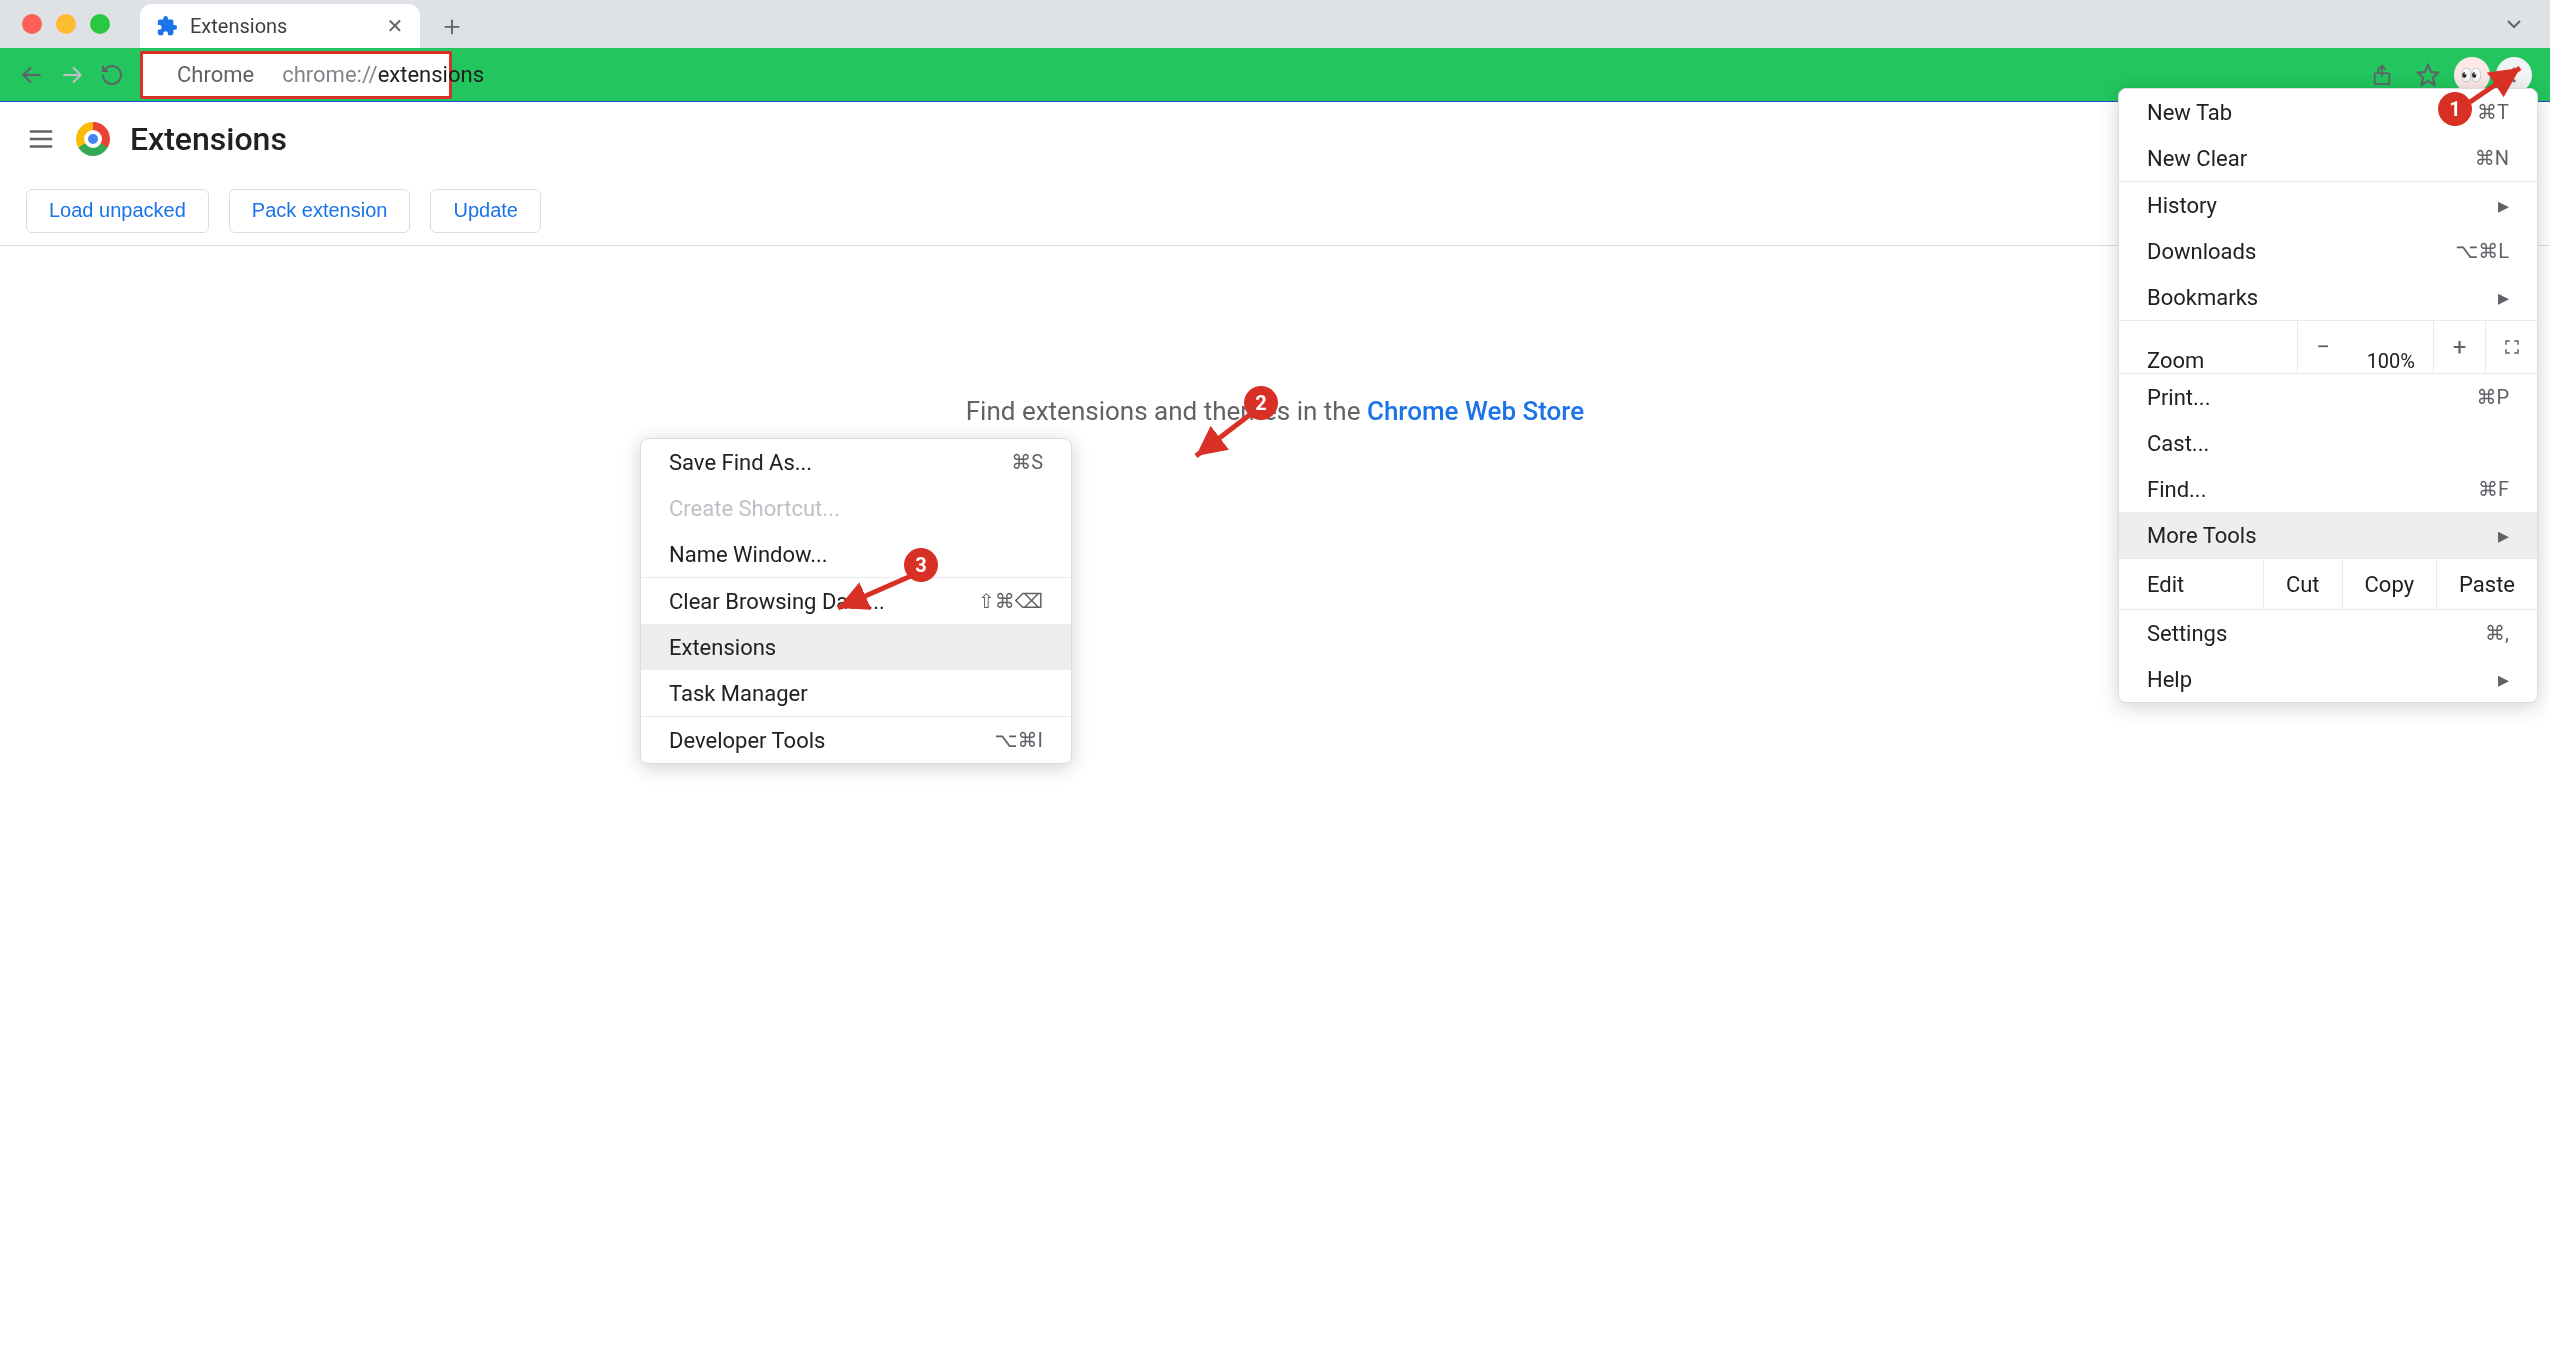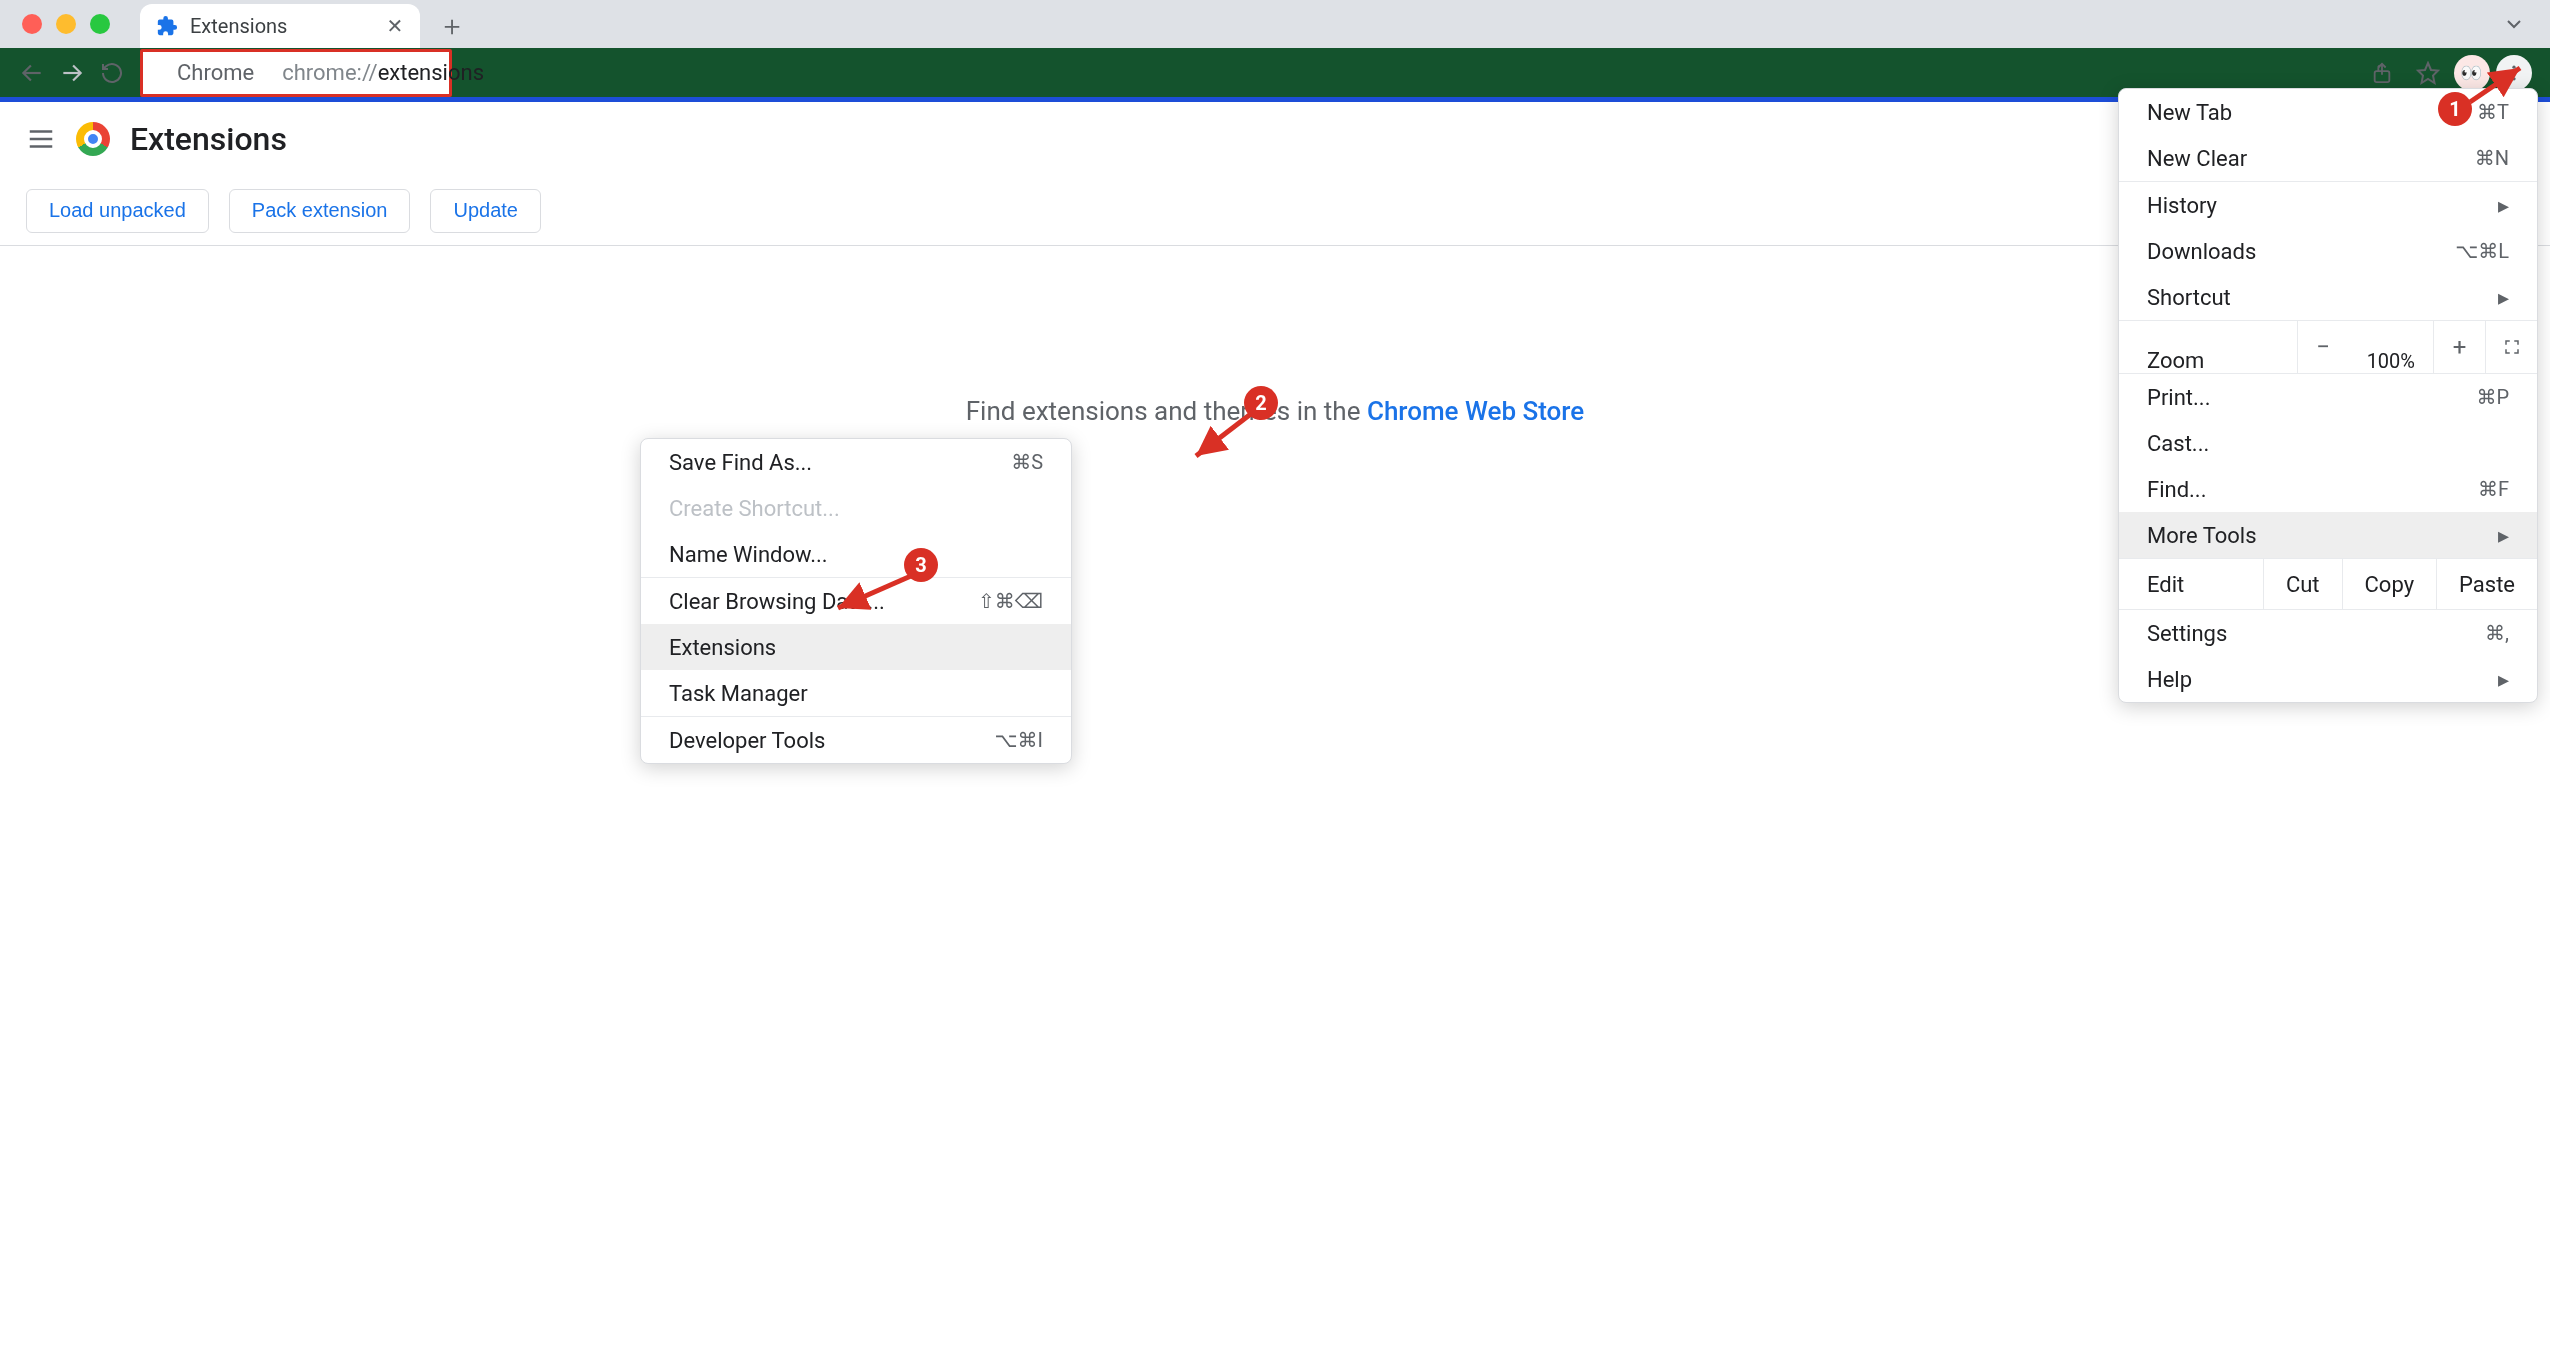--- a/index.html
+++ b/index.html
@@ -57,22 +57,22 @@
     width: 40px; height: 40px; display:flex;align-items:center;justify-content:center;
     color:#5f6368; font-size:28px; margin-left:12px; margin-bottom:2px;
     border-radius:50%; cursor:pointer;
   }
   .tabstrip-right { margin-left:auto; padding-right:24px; display:flex; align-items:center; height:100%;}
   .chevron-down { color:#5f6368; }
 
   
   .toolbar {
     height: 54px;
-    background: #14532d;
-    border-bottom: 5px solid #1d4ed8;
+    background: #22c55e;
+    border-bottom: 1px solid #1d4ed8;
     display: flex;
     align-items: center;
     padding: 0 12px;
     gap: 0;
   }
   .tool-btn {
     width: 40px; height: 40px; border-radius: 50%;
     display:flex;align-items:center;justify-content:center;
     color:#5f6368; cursor:pointer;
   }
@@ -351,21 +351,21 @@
   <div class="divider"></div>
   <div class="menu-row">
       <span class="label">History</span>
       <span class="arrow">▸</span>
     </div>
   <div class="menu-row">
       <span class="label">Downloads</span>
       <span class="shortcut">⌥⌘L</span>
     </div>
   <div class="menu-row">
-      <span class="label">Shortcut</span>
+      <span class="label">Bookmarks</span>
       <span class="arrow">▸</span>
     </div>
   <div class="divider"></div>
   <div class="zoom-row">
     <span class="zlabel">Zoom</span>
     <span class="zbtn">−</span>
     <span class="zval">100%</span>
     <span class="zbtn">+</span>
     <span class="zbtn">
       <svg width="18" height="18" viewBox="0 0 24 24" fill="none" stroke="currentColor" stroke-width="2">

